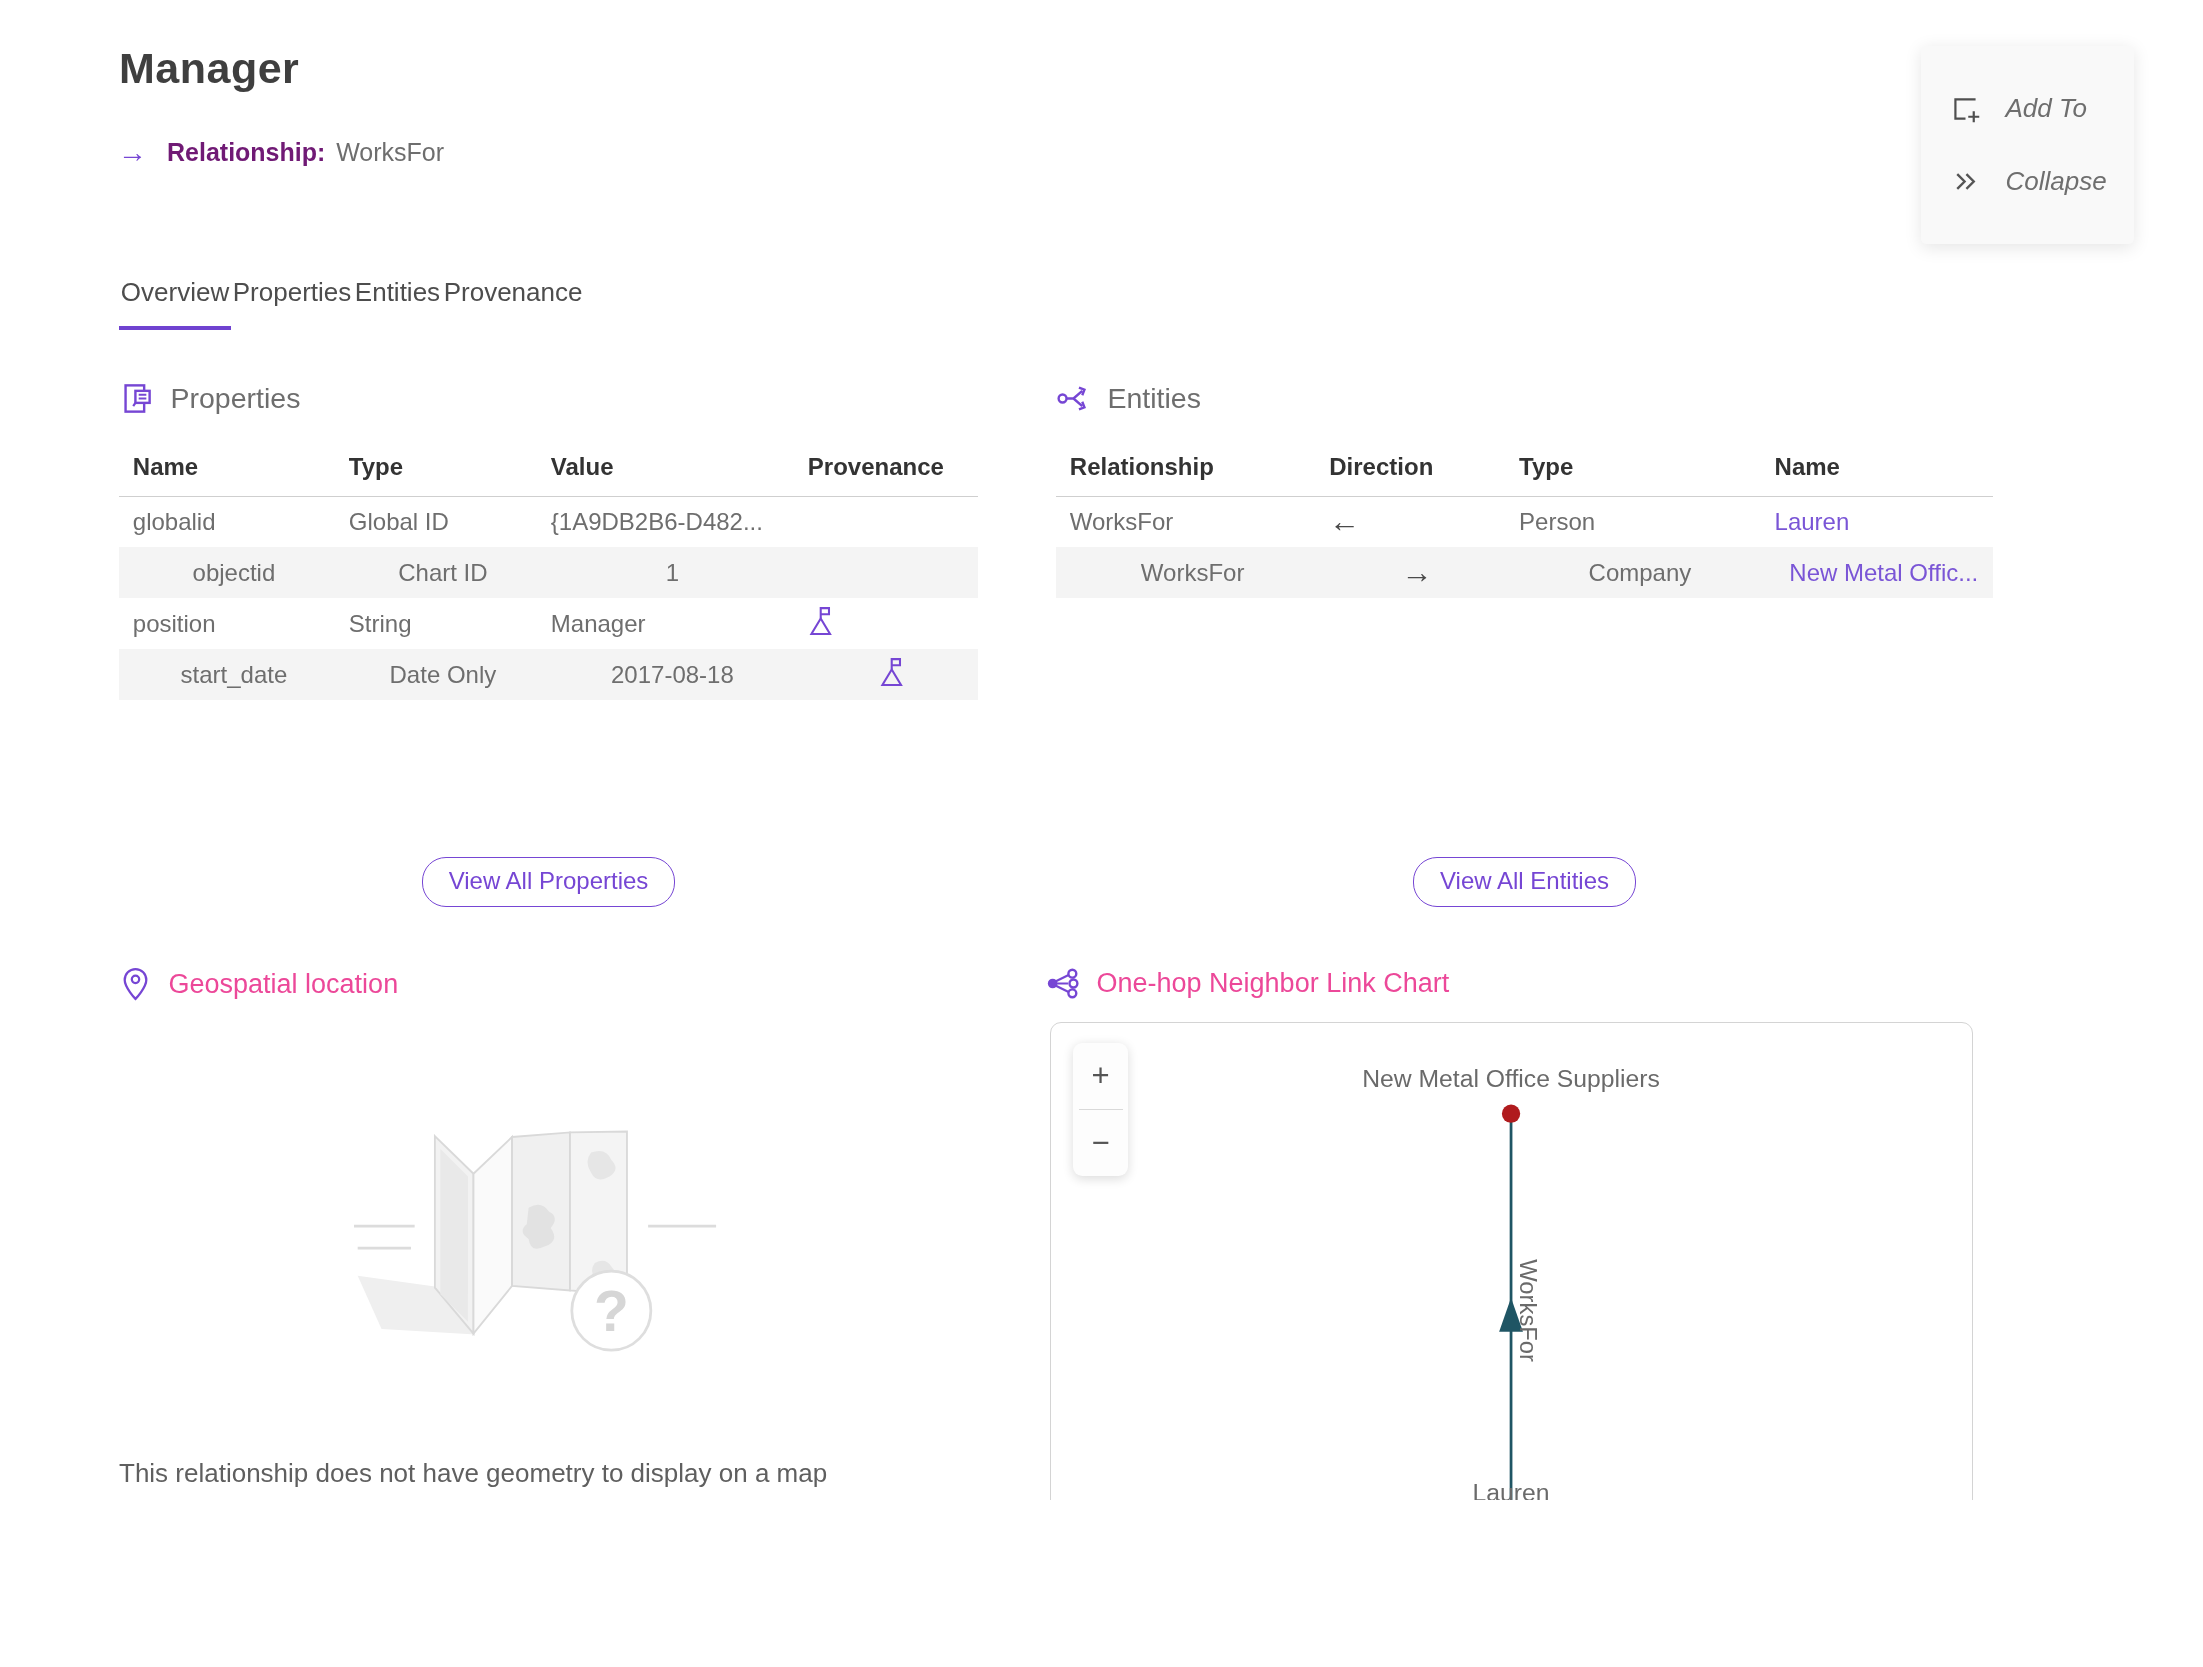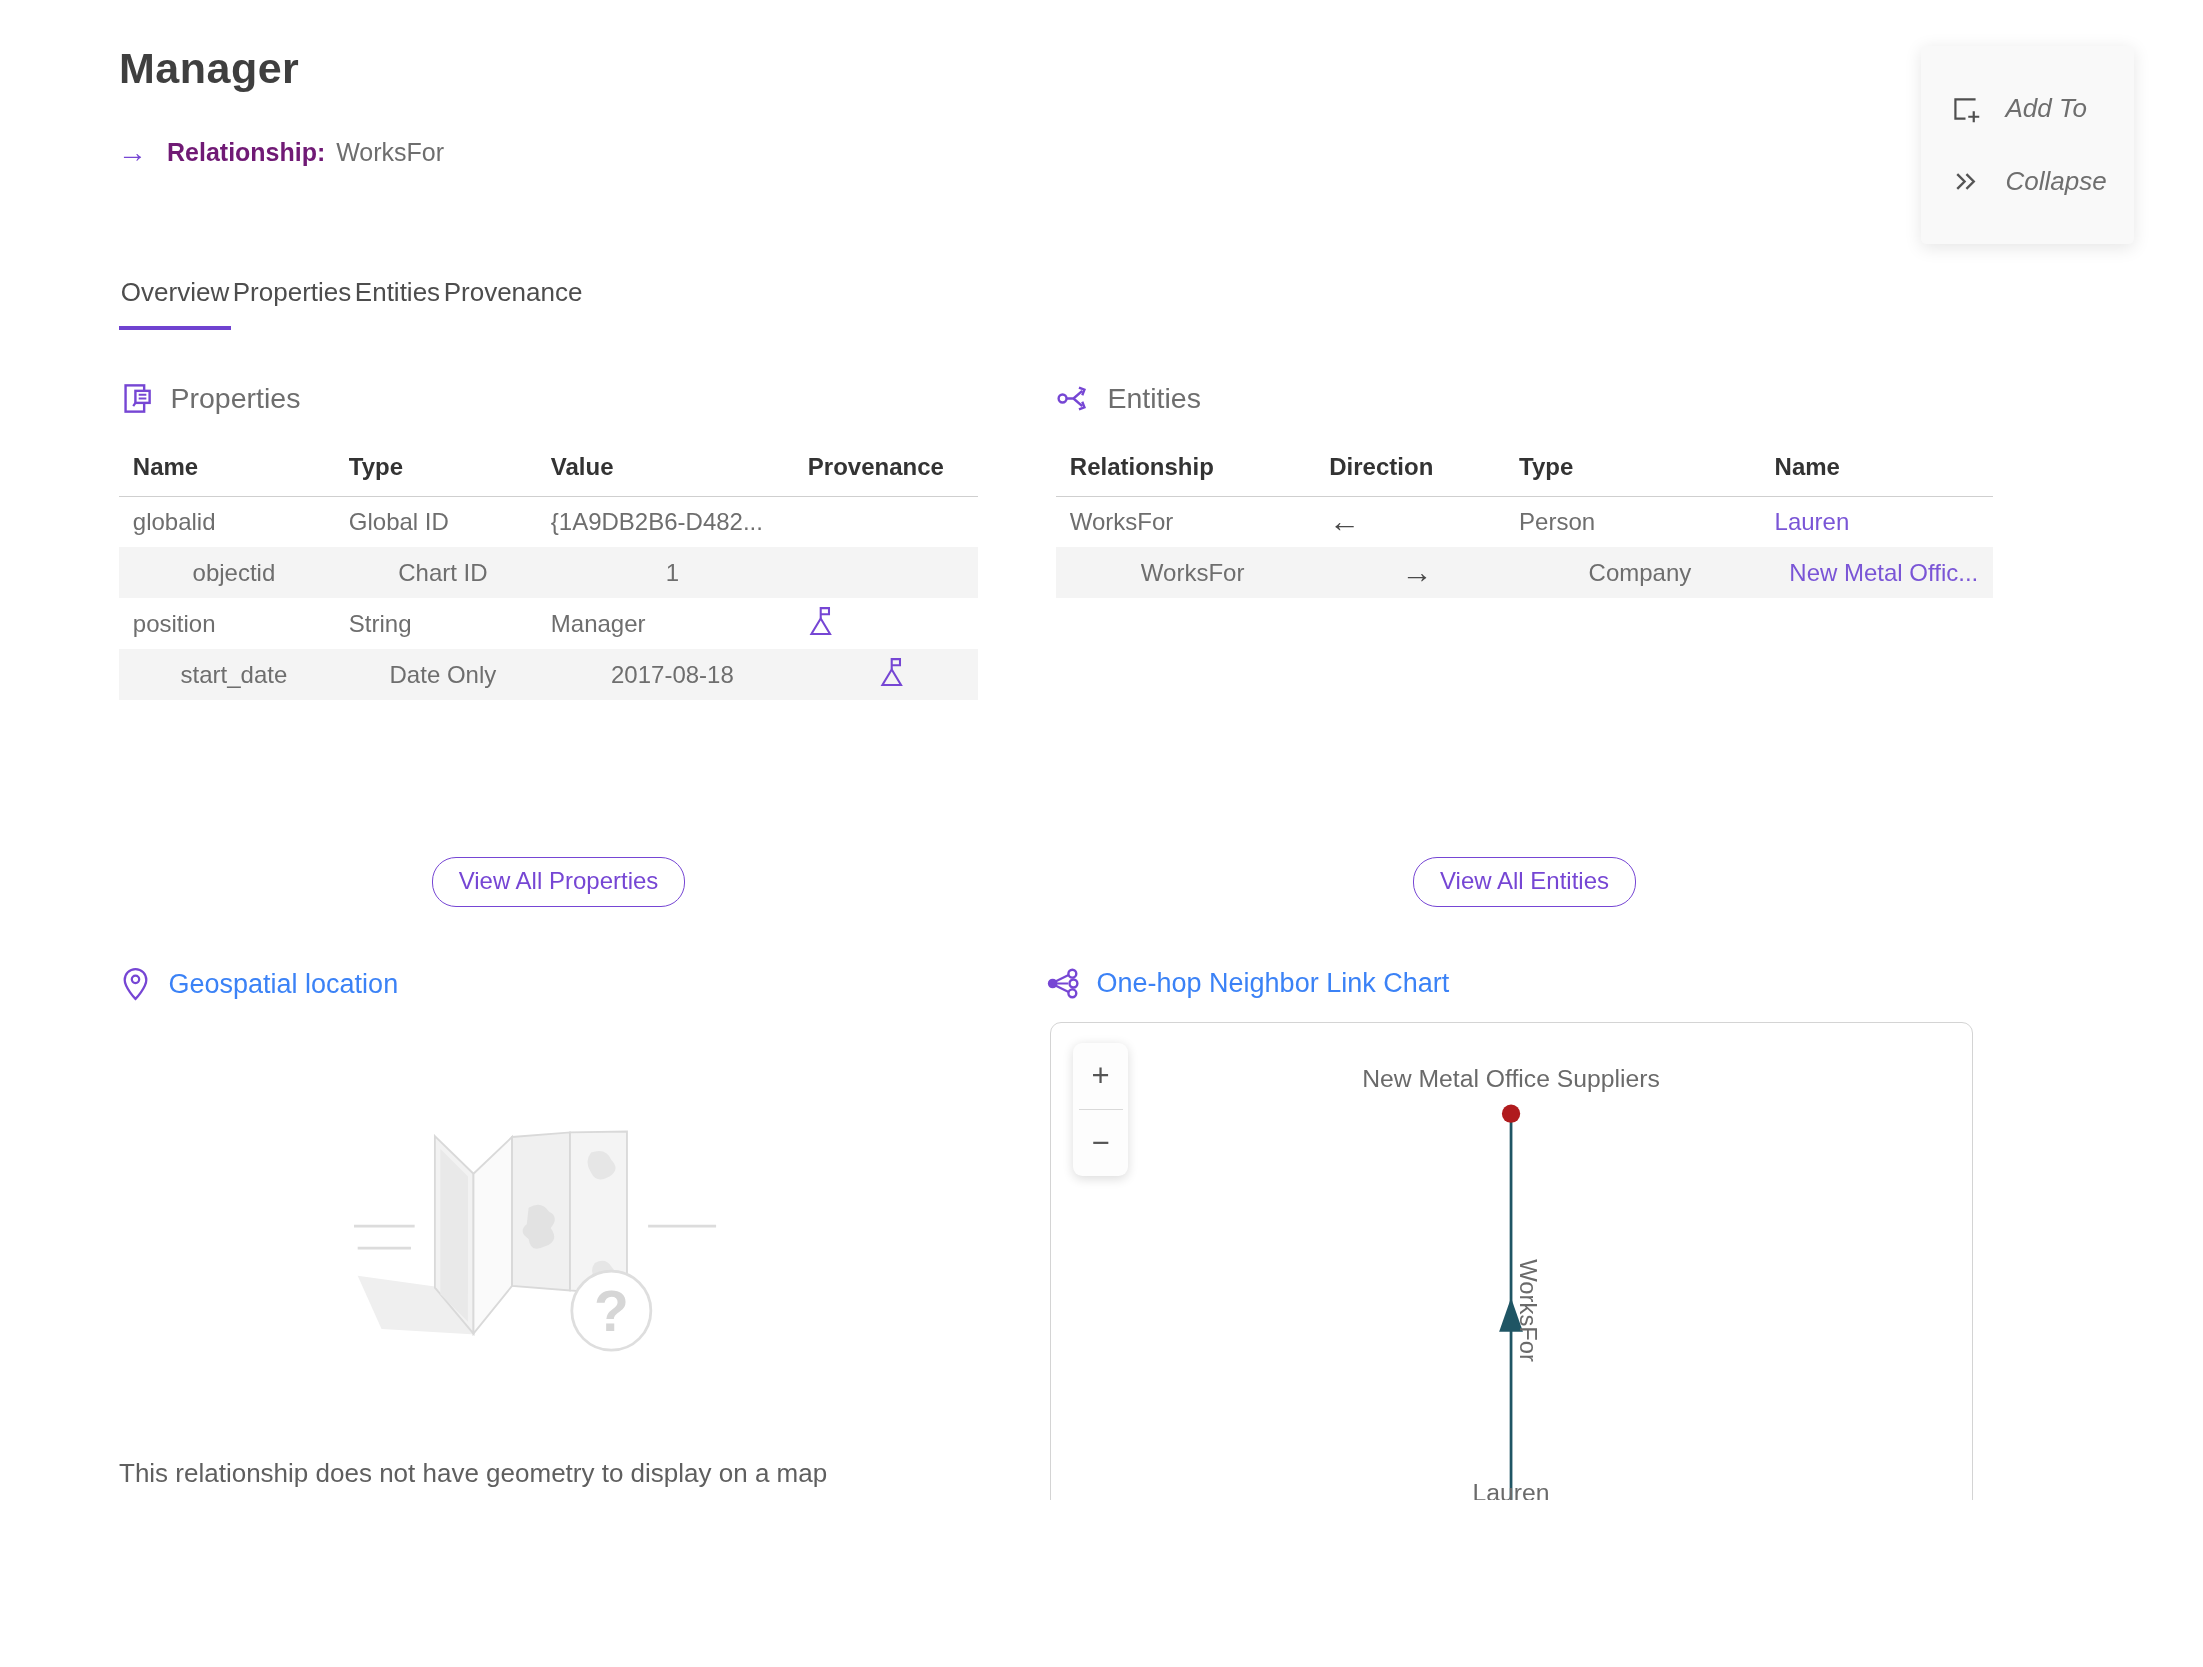--- a/index.html
+++ b/index.html
@@ -41,31 +41,31 @@
   table { border-collapse:collapse; width:100%; table-layout:fixed; }
   th { text-align:left; font-size:24px; font-weight:700; color:#333333;
     padding:11px 0 14.7px 13.8px; border-bottom:1.8px solid #cfcfcf; }
   td { font-size:24px; color:#6e6e6e; padding:0 0 0 13.8px; height:51px;
     vertical-align:middle; white-space:nowrap; overflow:hidden; }
   tr.zebra td { background:#f4f4f4;text-align:center; }
   td.dir { font-size:31px; color:#4a4a4a; }
   a.ent-link { color:#7a55d6; text-decoration:none; cursor:pointer; }
 
   
-  .btn-row-left  { position:absolute; left:129px;  top:857px; width:859px;  text-align:center; }
+  .btn-row-left  { position:absolute; left:119px;  top:857px; width:859px;  text-align:center; }
   .btn-row-right { position:absolute; left:1056px; top:857px; width:937px; text-align:center; }
   .pill-btn { display:inline-block; font-size:24px; color:#7646d4;
     border:1.8px solid #7646d4; border-radius:24px; padding:9.2px 26px 11px;
     background:#ffffff; cursor:pointer; font-family:inherit; }
 
   
   .geo-head  { position:absolute; left:119px;  top:966px; }
   .hop-head  { position:absolute; left:1045px; top:966px; }
   .geo-head, .hop-head { display:flex; align-items:center; gap:16.5px;
-    font-size:27px; color:#3b82f6; }
+    font-size:27px; color:#ec4899; }
 
   
   .map-illustration { position:absolute; left:354px; top:1125px; }
   .geo-empty-msg { position:absolute; left:119px; top:1458px; width:859px;
     text-align:left; font-size:26px; color:#5f5f5f; }
 
   
   .chart-panel { position:absolute; left:1050px; top:1022px; width:923px;
     height:579px; border:1.8px solid #d4d4d4; border-radius:11px; background:#fff; }
   .zoom-ctl { position:absolute; left:22px; top:20px; width:55px;

